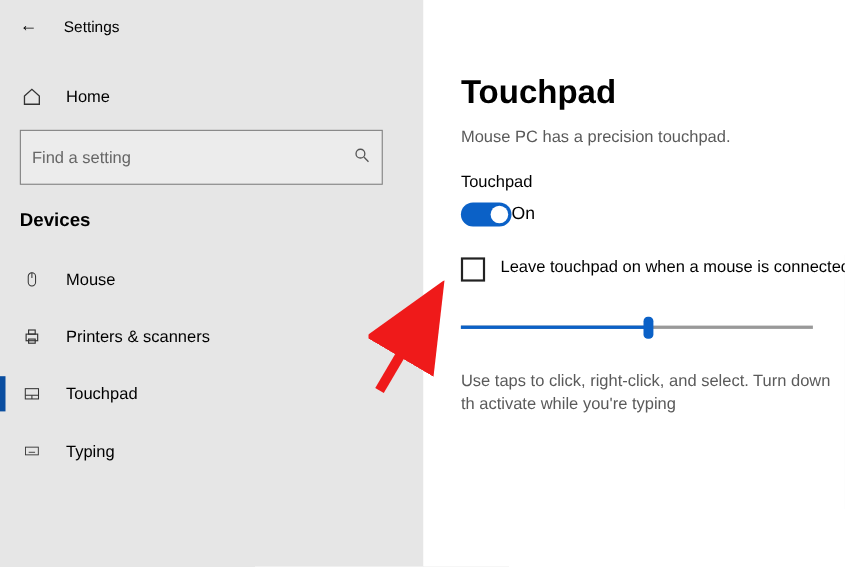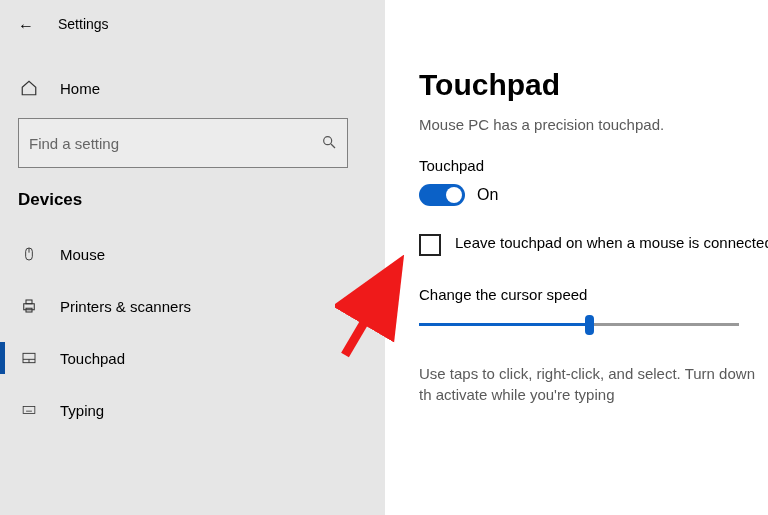--- a/index.html
+++ b/index.html
@@ -88,21 +88,20 @@
   }
   .subtle {
     color: #5a5a5a;
     font-size: 15px;
     margin-bottom: 24px;
   }
   .label15 { font-size: 15px; margin-bottom: 10px; }
   .toggle-row {
     display: flex;
     align-items: center;
-    gap: 12px;
     margin-bottom: 28px;
   }
   .toggle {
     width: 46px; height: 22px;
     background: #0b61c7;
     border-radius: 12px;
     position: relative;
   }
   .toggle::after {
     content: "";
@@ -252,21 +251,20 @@
   <div class="toggle-row">
     <div class="toggle"></div>
     <span>On</span>
   </div>
 
   <div class="check-row">
     <div class="checkbox"></div>
     <span>Leave touchpad on when a mouse is connected</span>
   </div>
 
-  <div class="cursor-label">Change the cursor speed</div>
   <div class="slider">
     <div class="track-full"></div>
     <div class="track-fill"></div>
     <div class="thumb"></div>
   </div>
 
   <div class="desc15">Use taps to click, right-click, and select. Turn down th activate while you're typing</div>
 
 </div>
 

